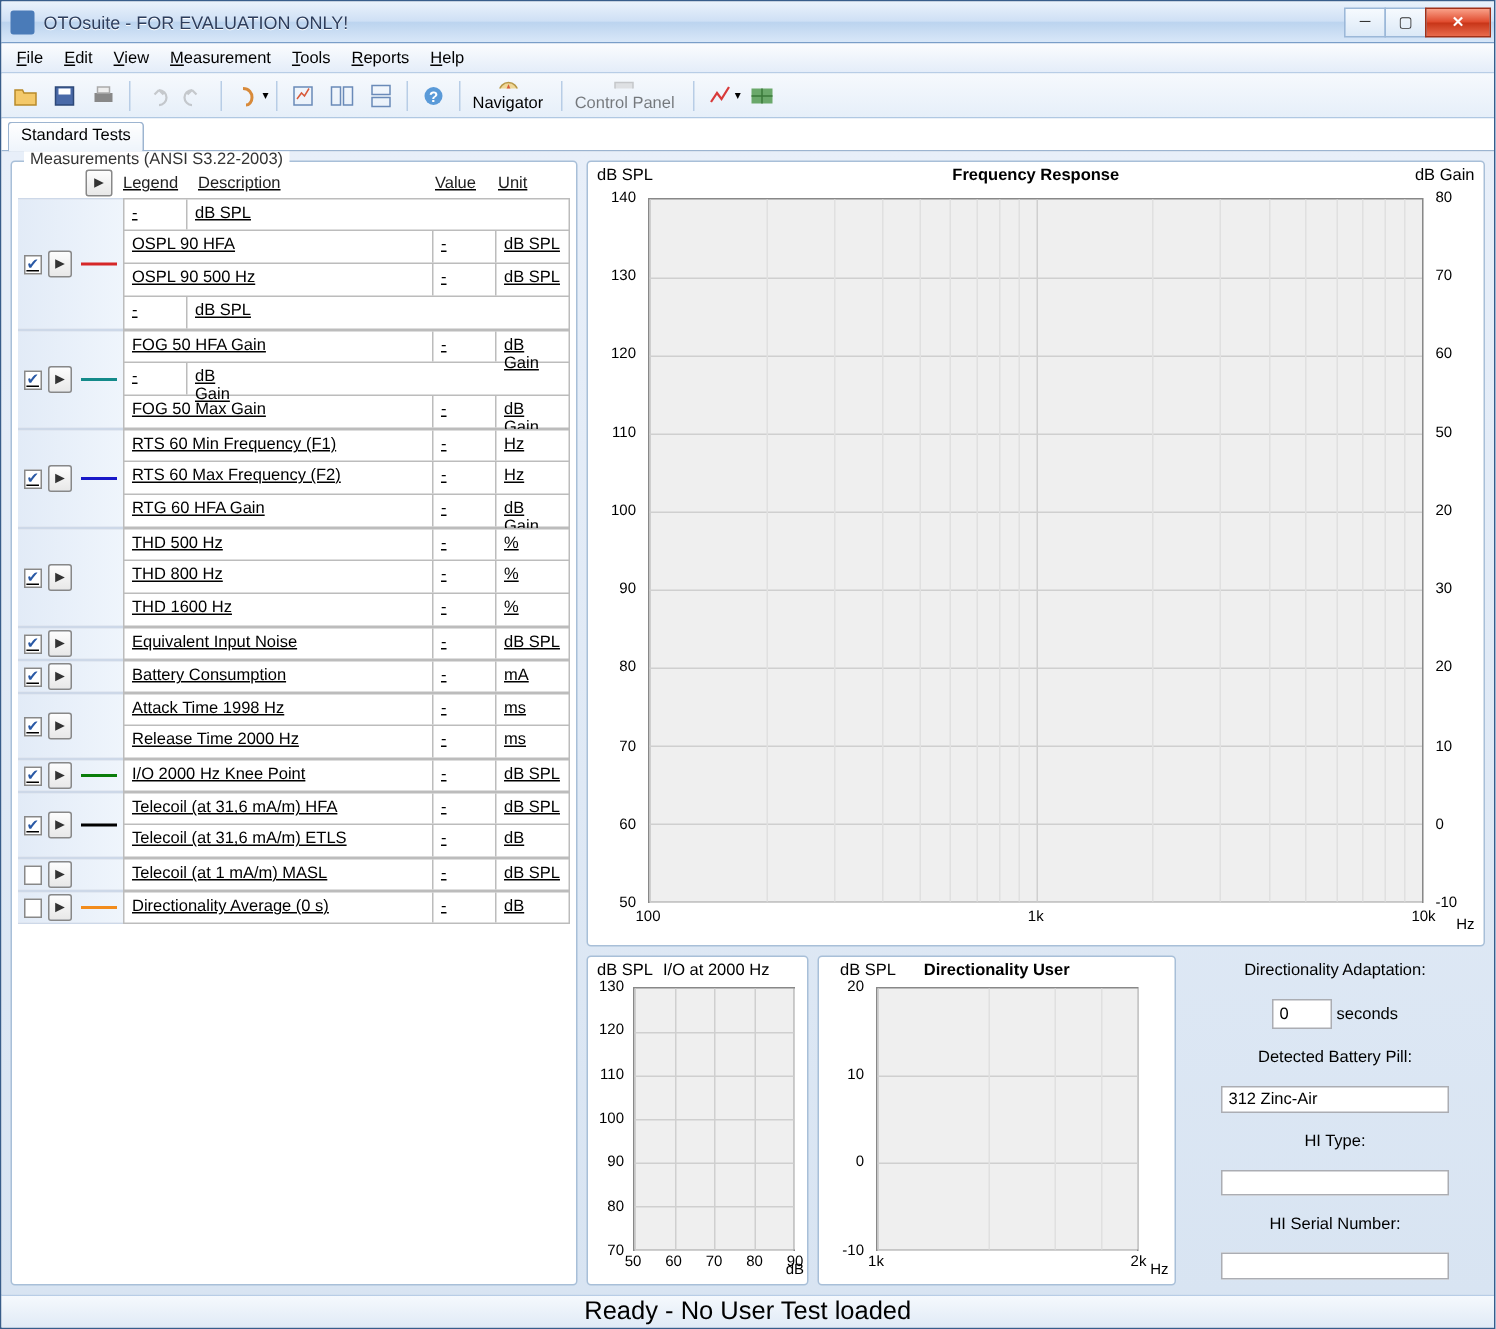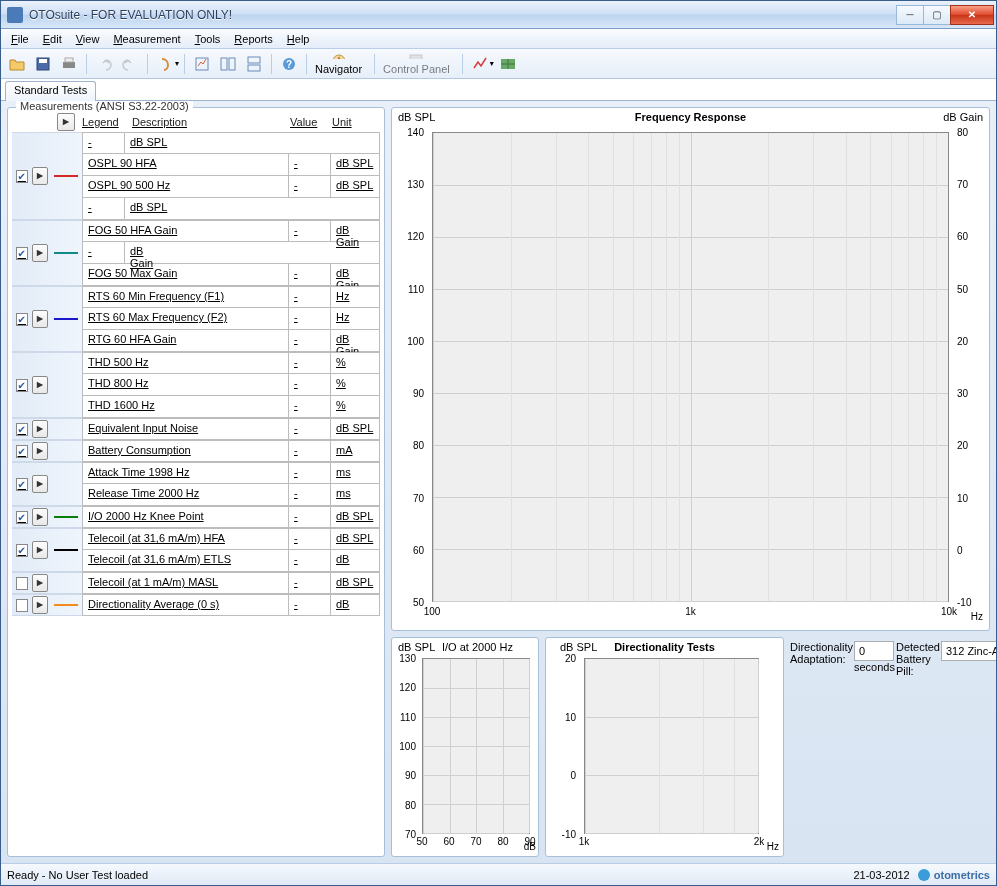--- a/index.html
+++ b/index.html
@@ -58,25 +58,25 @@
 .xticks { position:absolute; left:40px; right:40px; bottom:8px; height:16px; }
 .xtick { position:absolute; top:0; font-size:10px; transform:translateX(-50%); }
 .x-unit { position:absolute; right:6px; bottom:8px; font-size:10px; }
 .gridh { position:absolute; left:0; right:0; height:1px; background:#cfcfcf; }
 .gridv { position:absolute; top:0; bottom:0; width:1px; background:#cfcfcf; }
 .gridv.minor, .gridh.minor { background:#e0e0e0;}
 .bottom-row { height:220px; display:flex; gap:6px; }
 .small-chart { border:1px solid #a8bfd8; border-radius:3px; background:#fff; position:relative; }
 #chart-io { width:148px; }
 #chart-dir { flex:1; }
-.info-panel { width:200px; display:flex; flex-direction:row; gap:1px; padding:4px 0; }
+.info-panel { width:200px; display:flex; flex-direction:column; gap:13px; padding:4px 0;align-items:center; }
 .info-label { font-size:11px; }
 .info-input { height:20px; border:1px solid #abadb3; padding:1px 4px; font-size:11px; background:#fff; }
 .info-input.short { width:40px; display:inline-block;}
-.statusbar { height:22px; background:linear-gradient(#f5f9fd,#e0eaf6); border-top:1px solid #b8cde6; display:flex; align-items:center; padding:0 6px; font-size:11px; }
+.statusbar { height:22px; background:linear-gradient(#f5f9fd,#e0eaf6); border-top:1px solid #b8cde6; display:flex; align-items:center; padding:0 6px; font-size:17px;flex-direction:column; }
 .statusbar .spacer { flex:1; }
 .otom-logo { color:#3a6ea5; font-weight:bold; margin-left:8px; display:flex; align-items:center; gap:4px;}
 .otom-logo::before { content:""; width:12px;height:12px;border-radius:50%;background:#3a9cd8; display:inline-block;}
 </style>
 </head>
 <body>
 
 <div class="window">
   <div class="titlebar">
     <div class="titlebar-icon"></div>
@@ -563,21 +563,21 @@
               <div class="xtick" style="left: 0%;">50</div>
               <div class="xtick" style="left: 25%;">60</div>
               <div class="xtick" style="left: 50%;">70</div>
               <div class="xtick" style="left: 75%;">80</div>
               <div class="xtick" style="left: 100%;">90</div>
             </div>
           <div class="x-unit" style="right:2px;bottom:4px;">dB</div>
         </div>
         <div class="small-chart" id="chart-dir">
           <div class="axis-label-l" style="left:14px">dB SPL</div>
-          <div class="chart-title" style="top:3px;">Directionality Tests</div>
+          <div class="chart-title" style="top:3px;">Directionality User</div>
           <div class="yticks-l" id="dir-yl" style="top:20px;bottom:22px;width:34px;">
               <div class="ytick" style="top: 0%;">20</div>
               <div class="ytick" style="top: 33.3333%;">10</div>
               <div class="ytick" style="top: 66.6667%;">0</div>
               <div class="ytick" style="top: 100%;">-10</div>
             </div>
           <div class="chart-area" id="dir-area" style="left:38px;right:24px;top:20px;bottom:22px">
               <div class="gridh" style="top: 33.3333%;"></div>
               <div class="gridh" style="top: 66.6667%;"></div>
               <div class="gridh" style="top: 100%;"></div>

